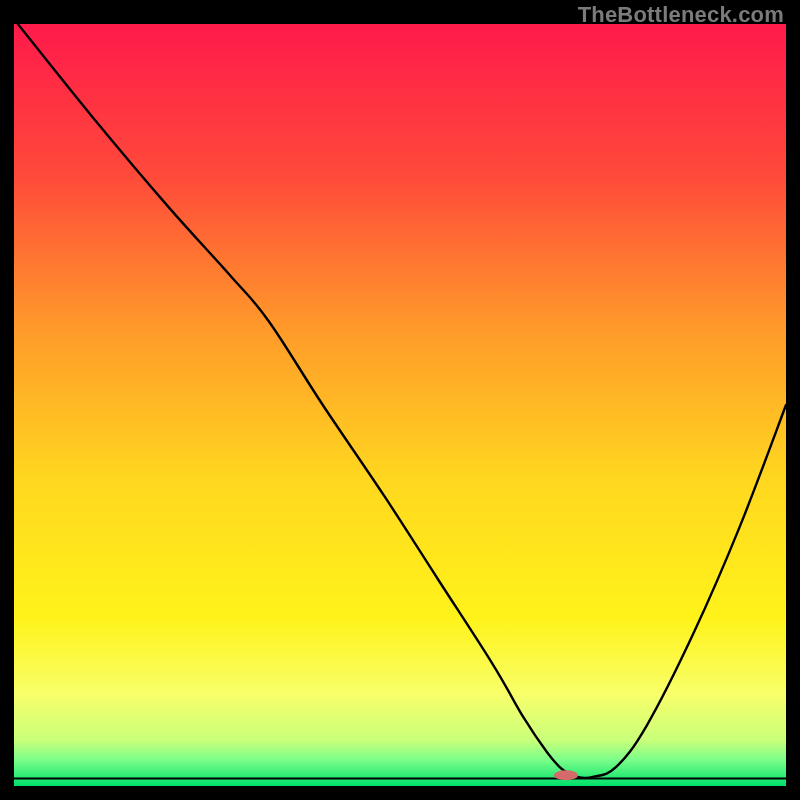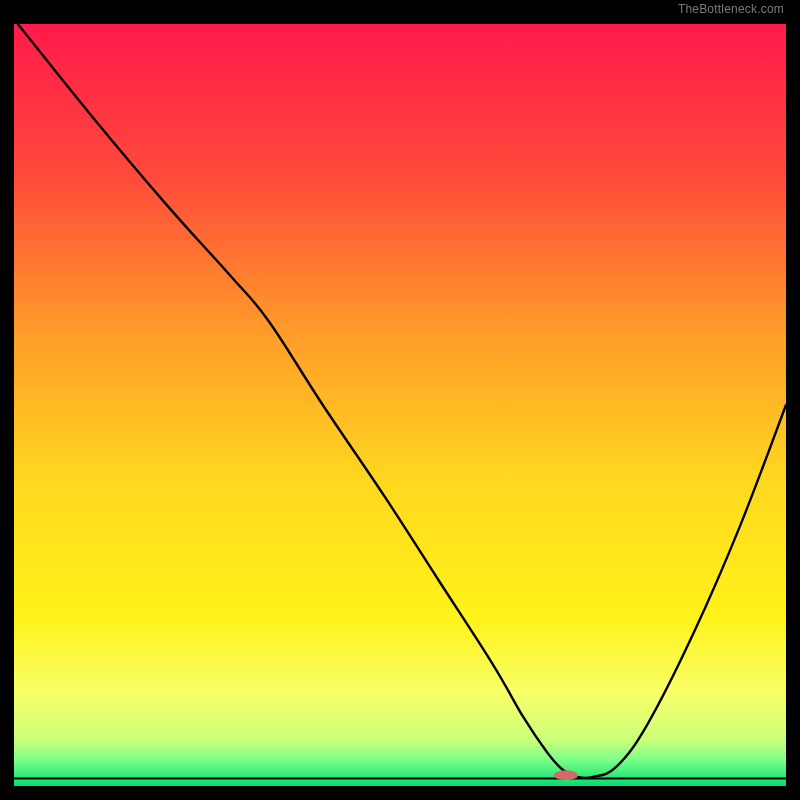--- a/index.html
+++ b/index.html
@@ -23,22 +23,22 @@
     left: 0;
     top: 0;
     width: 772px;
     height: 762px;
   }
   .watermark {
     position: absolute;
     top: 2px;
     right: 16px;
     font-family: Arial, Helvetica, sans-serif;
-    font-size: 12px;
-    font-weight: 400;
+    font-size: 22px;
+    font-weight: 700;
     color: #7b7b7b;
     letter-spacing: 0.2px;
   }
   svg {
     display: block;
   }
 </style>
 </head>
 <body>
 

